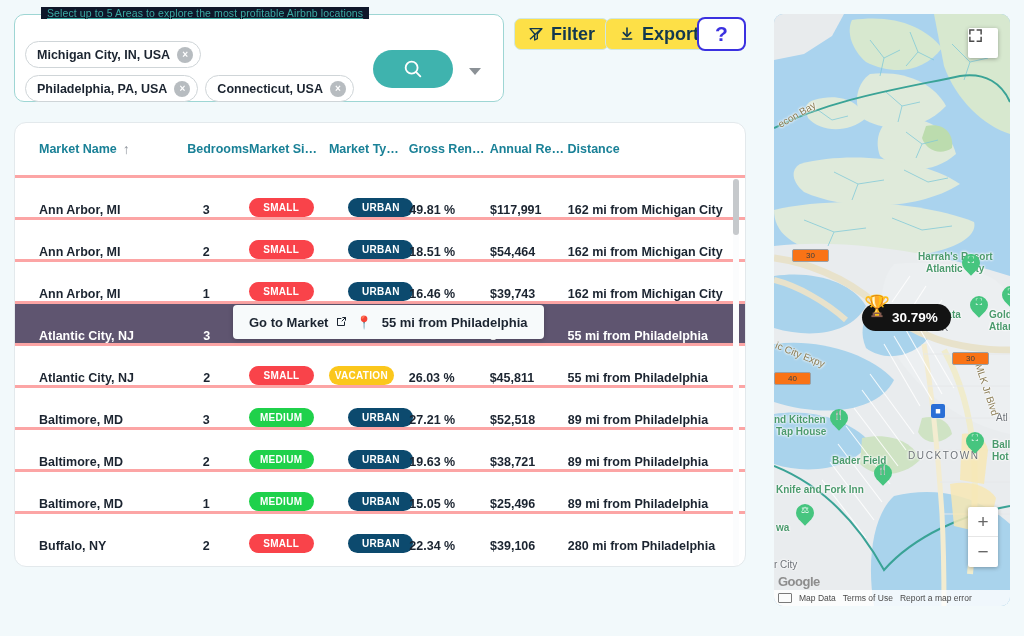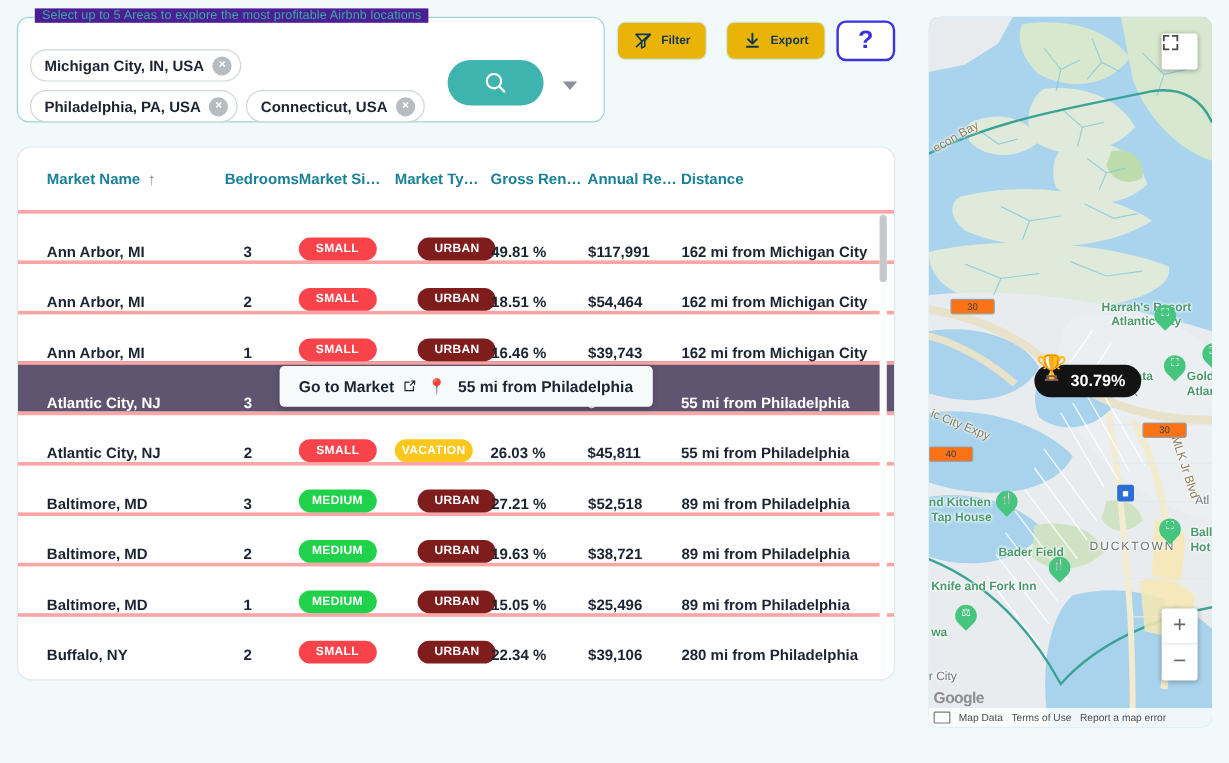--- a/index.html
+++ b/index.html
@@ -10,22 +10,22 @@
     overflow: hidden;
   }
   .app { position: relative; width: 1024px; height: 636px; background: #f2f9fb; }
 
   
   .search-wrap {
     position: absolute; left: 14px; top: 14px; width: 490px; height: 88px;
     border: 1.5px solid #9ed6d4; border-radius: 10px; background: #ffffff;
   }
   .search-legend {
-    position: absolute; left: 14px; top: -8px; padding: 0 6px; background: #4c1d95;
-    color: #3aa9a3; font-size: 10.5px; letter-spacing: .1px; white-space: nowrap;
+    position: absolute; left: 26px; top: -8px; padding: 0 6px; background: #0f172a;
+    color: #3aa9a3; font-size: 10.5px; letter-spacing: .1px; white-space: nowrap; text-decoration: underline;
   }
   .chips { position: absolute; left: 10px; top: 26px; width: 345px;
            display: flex; flex-wrap: wrap; gap: 7px; }
   .chip {
     display: flex; align-items: center; gap: 7px;
     height: 27px; padding: 0 7px 0 11px;
     border: 1px solid #cfd5d8; border-radius: 14px; background: #fff;
     font-size: 12.5px; font-weight: bold; color: #1b2430; white-space: nowrap;
   }
   .chip-x {
@@ -41,23 +41,23 @@
   .caret {
     position: absolute; right: 22px; bottom: 26px;
     width: 0; height: 0; border-left: 6px solid transparent;
     border-right: 6px solid transparent; border-top: 7px solid #8b9196; cursor: pointer;
   }
 
   
   .tool-btn {
     position: absolute; top: 18px; height: 32px;
     display: flex; align-items: center; gap: 7px;
-    padding: 0 13px; background: #eab308;
+    padding: 0 13px; background: #fde047;
     border: 1.5px solid #cfe7e6; border-radius: 7px; cursor: pointer;
-    font-size: 10px; font-weight: bold; color: #12384f;
+    font-size: 18px; font-weight: bold; color: #12384f;
   }
   #btn-filter { left: 514px; }
   #btn-export { left: 605px; }
   .help-btn {
     position: absolute; left: 697px; top: 17px; width: 49px; height: 34px;
     background: #fff; border: 2px solid #3b31e0; border-radius: 8px; cursor: pointer;
     color: #3b31e0; font-size: 21px; font-weight: bold;
     display: flex; align-items: center; justify-content: center;
   }
 
@@ -85,21 +85,21 @@
   .c-gross{ width: 82px; }
   .c-ann  { width: 79px; }
   .c-dist { width: 180px; }
   .badge {
     display: inline-block; min-width: 65px; padding: 4px 0; border-radius: 11px;
     color: #fff; font-size: 10px; font-weight: bold; text-align: center;
     letter-spacing: .3px;
   }
   .b-small    { background: #f9434a; }
   .b-medium   { background: #1fd14b; }
-  .b-urban    { background: #7f1d1d; margin-left: 20px; }
+  .b-urban    { background: #0c4a6e; margin-left: 20px; }
   .b-vacation { background: #fbc71c; }
   .scroll-track {
     position: absolute; right: 6px; top: 4px; width: 6px; height: 386px;
     background: #fbfcfd; border-radius: 3px;
   }
   .scroll-thumb {
     position: absolute; right: 6px; top: 4px; width: 6px; height: 56px;
     background: #c6c9cc; border-radius: 3px; cursor: pointer;
   }
   .tooltip {

